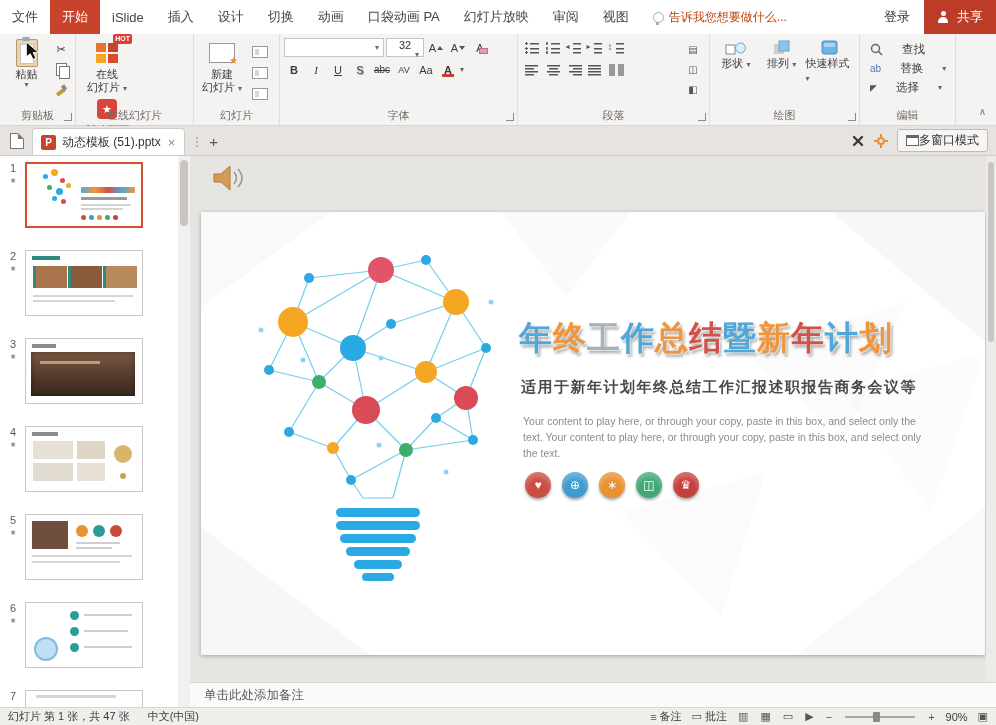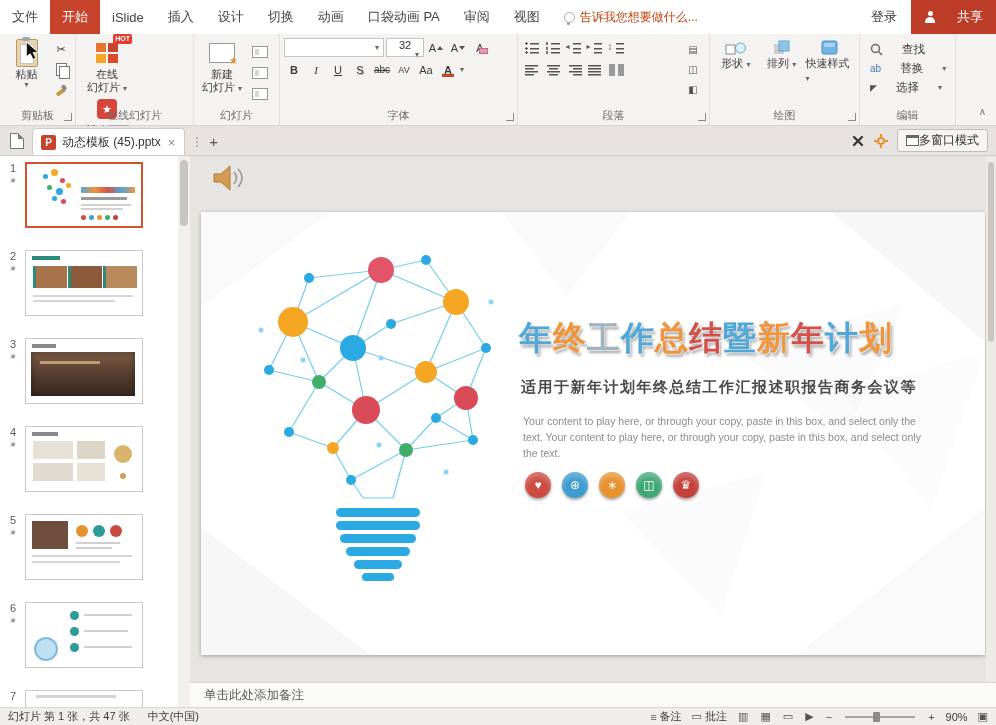--- a/index.html
+++ b/index.html
@@ -10,21 +10,21 @@
   
   .menubar{position:absolute;top:0;left:0;right:0;height:34px;background:#fff;display:flex;align-items:stretch;}
   .mtabs{display:flex;align-items:stretch;}
   .mtab{padding:0 12px;display:flex;align-items:center;font-size:13px;color:#444;white-space:nowrap;cursor:default;}
   .mtab.active{background:#C8432B;color:#fff;}
   .tellme{display:flex;align-items:center;color:#c2410c;font-size:12px;margin-left:12px;white-space:nowrap;}
   .bulbico{width:9px;height:9px;border:1px solid #aaa;border-radius:50%;margin-right:5px;position:relative;}
   .bulbico::after{content:'';position:absolute;left:2.5px;top:9px;width:3px;height:3px;background:#aaa;}
   .mb-right{margin-left:auto;display:flex;align-items:stretch;}
   .login{display:flex;align-items:center;padding:2px 14px;font-size:13px;color:#333;}
-  .share{background:#BD3C28;color:#fff;display:flex;align-items:center;gap:21px;padding:8px 13px;font-size:13px;}
+  .share{background:#BD3C28;color:#fff;display:flex;align-items:center;gap:8px;padding:8px 13px;font-size:13px;}
   .person{width:12px;height:12px;position:relative;display:inline-block;}
   .person::before{content:'';position:absolute;left:3.5px;top:0;width:5px;height:5px;border-radius:50%;background:#fff;}
   .person::after{content:'';position:absolute;left:1px;top:6px;width:10px;height:6px;border-radius:5px 5px 0 0;background:#fff;}
 
   
   .ribbon{position:absolute;top:34px;left:0;right:0;height:92px;background:#F5F3F1;border-bottom:1px solid #D8D5D2;display:flex;box-sizing:border-box;}
   .rgroup{position:relative;border-right:1px solid #E0DDDA;box-sizing:border-box;padding:4px 4px 16px;flex:none;}
   .glabel{position:absolute;bottom:2px;left:0;right:0;text-align:center;font-size:11px;color:#6e6c6a;}
   .launcher{position:absolute;right:3px;bottom:4px;width:7px;height:7px;border-right:1.5px solid #8a8a8a;border-bottom:1.5px solid #8a8a8a;}
   .bigbtn{display:inline-flex;flex-direction:column;align-items:center;width:48px;padding-top:2px;font-size:11px;line-height:13px;color:#3b3a39;text-align:center;vertical-align:top;}
@@ -214,20 +214,21 @@
   <div class="menubar">
     <div class="mtabs">
         <div class="mtab">文件</div>
         <div class="mtab active">开始</div>
         <div class="mtab">iSlide</div>
         <div class="mtab">插入</div>
         <div class="mtab">设计</div>
         <div class="mtab">切换</div>
         <div class="mtab">动画</div>
         <div class="mtab">口袋动画 PA</div>
+        <div class="mtab">幻灯片放映</div>
         <div class="mtab">审阅</div>
         <div class="mtab">视图</div>
       </div>
     <div class="tellme">
       <i class="bulbico"></i>
       <span>告诉我您想要做什么...</span>
     </div>
     <div class="mb-right">
       <span class="login">登录</span>
       <div class="share">
@@ -443,21 +444,21 @@
 
     <div class="collapse-col">
       <span class="collapse">∧</span>
     </div>
   </div>
 
   <div class="docbar">
     <span class="doc-icon"></span>
     <div class="doctab">
       <span class="plogo">P</span>
-      <span>动态模板 (45).pptx</span>
+      <span>动态模板 (51).pptx</span>
       <span class="tclose">×</span>
     </div>
     <span class="tmenu">⋮</span>
     <span class="tadd">+</span>
     <div class="db-right">
       <svg width="14" height="14">
           <g stroke="#3b3b3b" stroke-width="2.4" stroke-linecap="round">
             <line x1="3" y1="3" x2="11" y2="11"></line>
             <line x1="11" y1="3" x2="3" y2="11"></line>
           </g>

